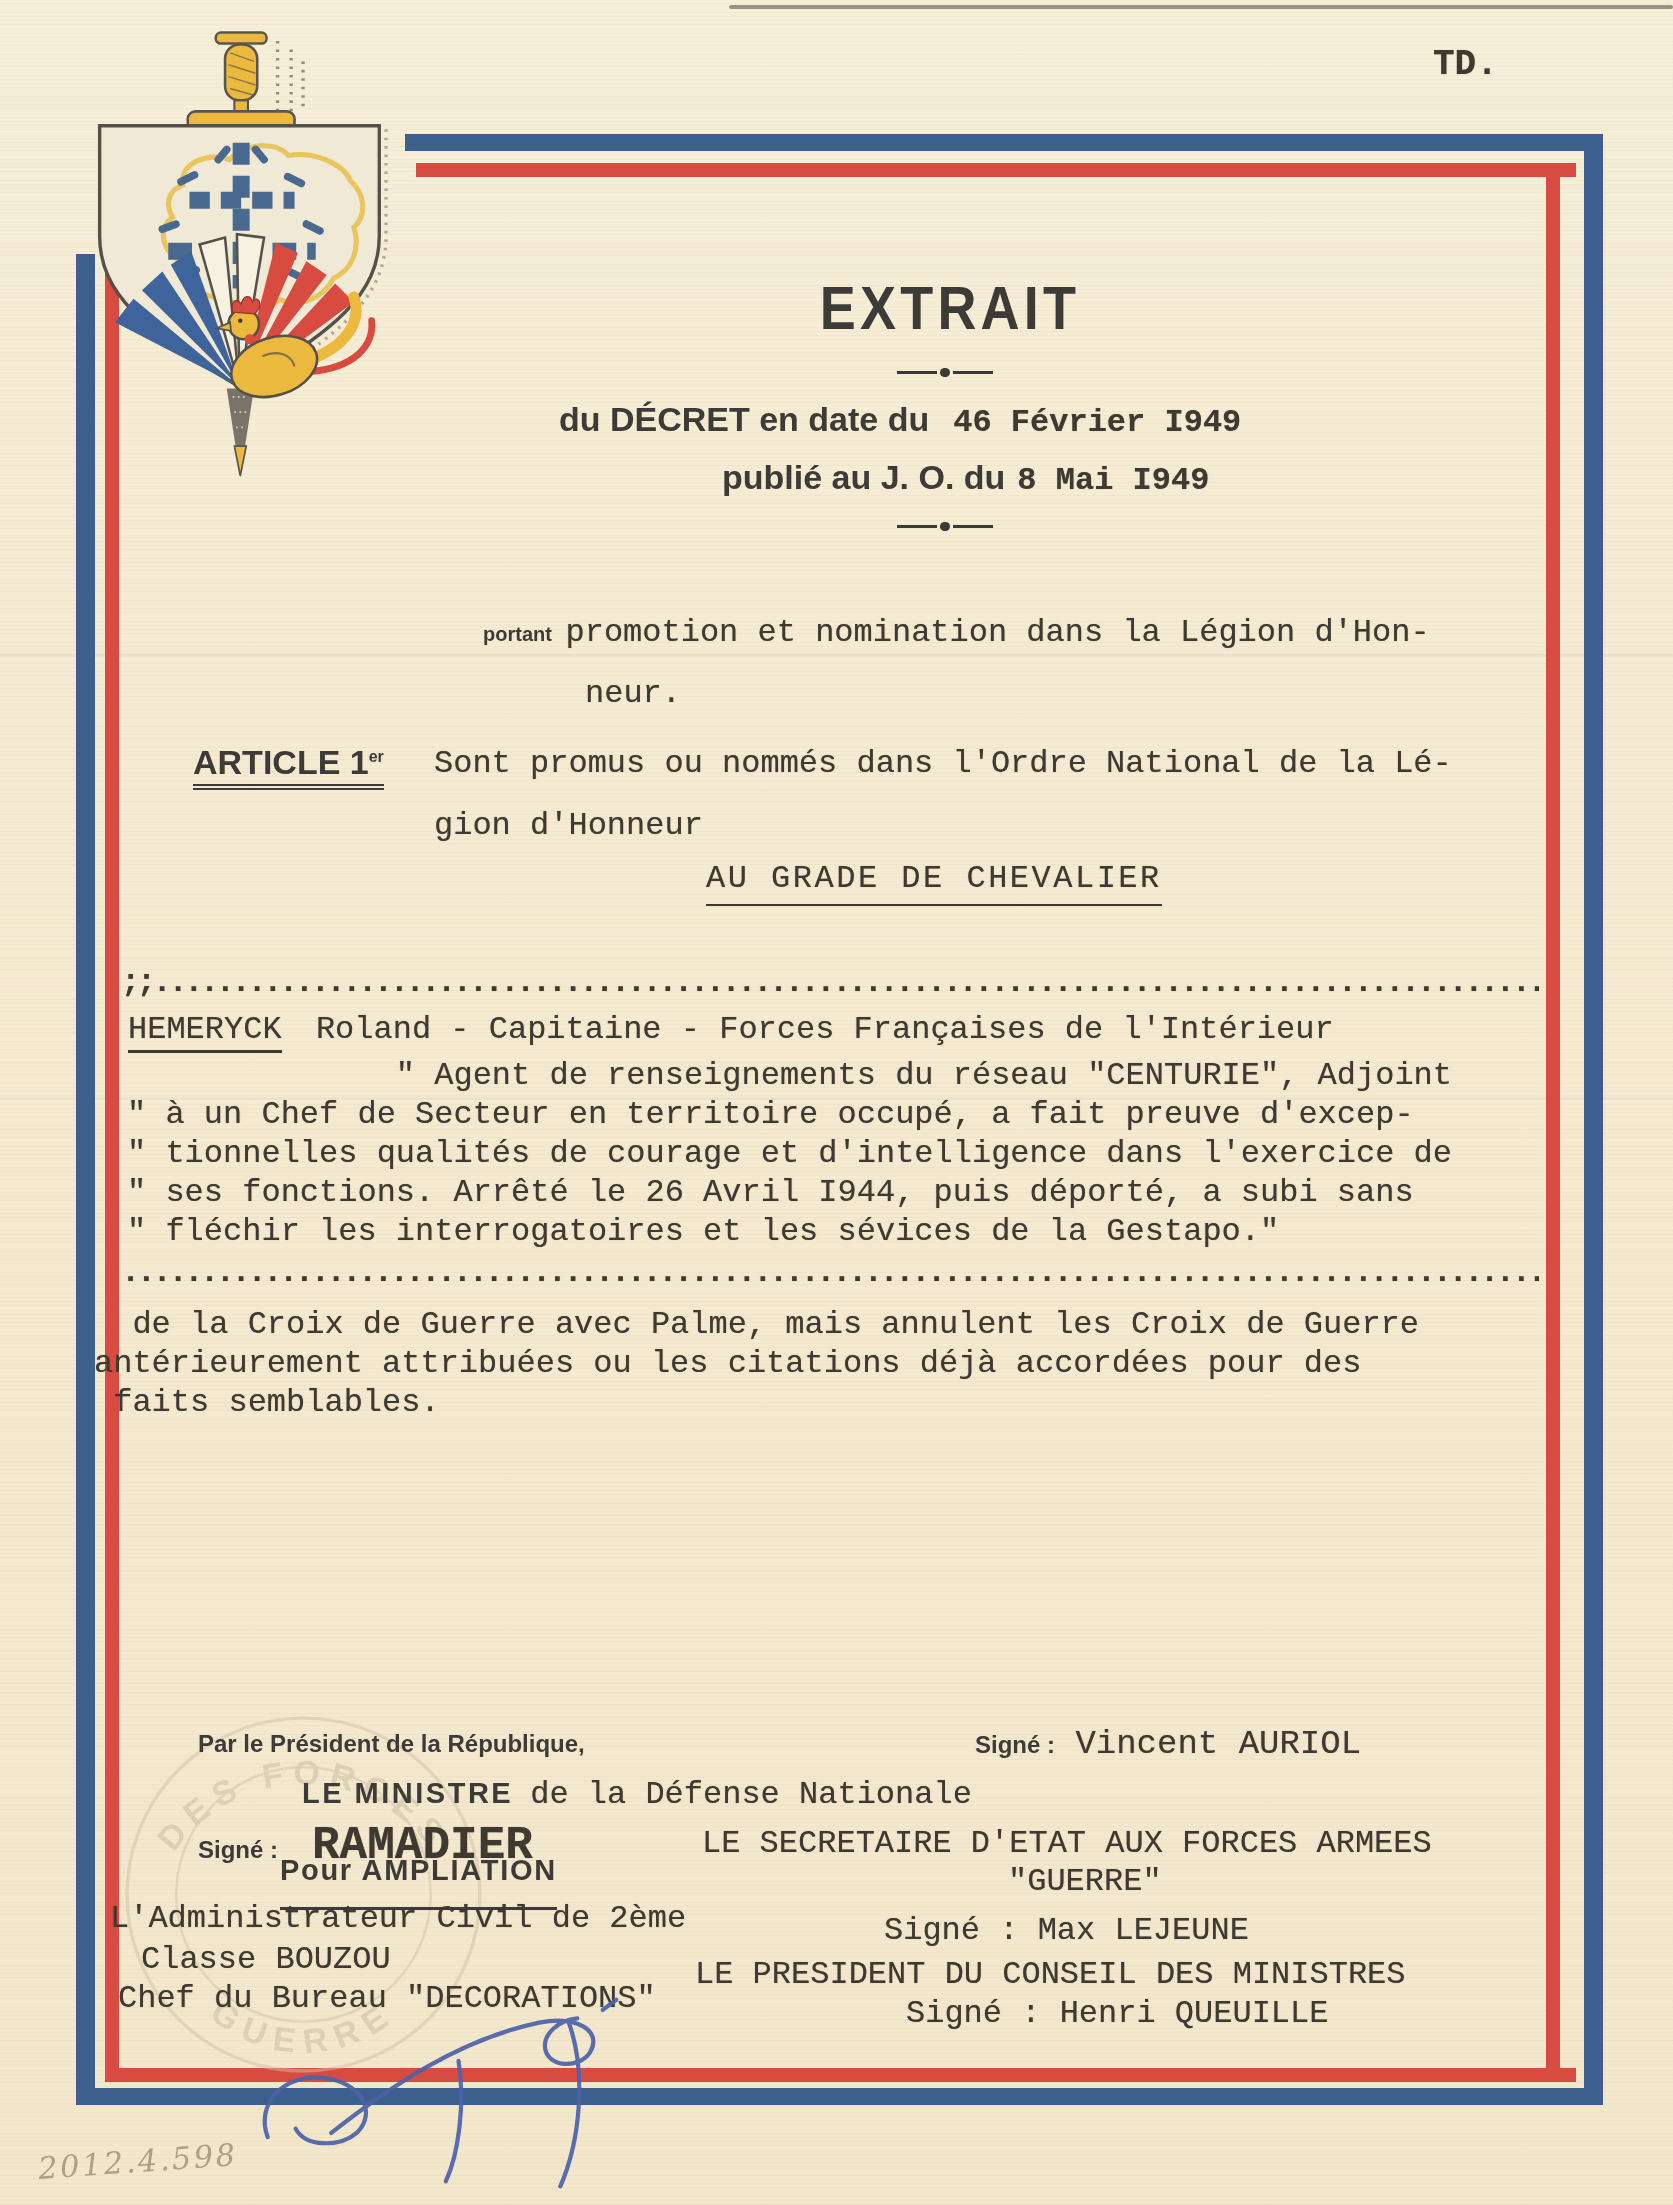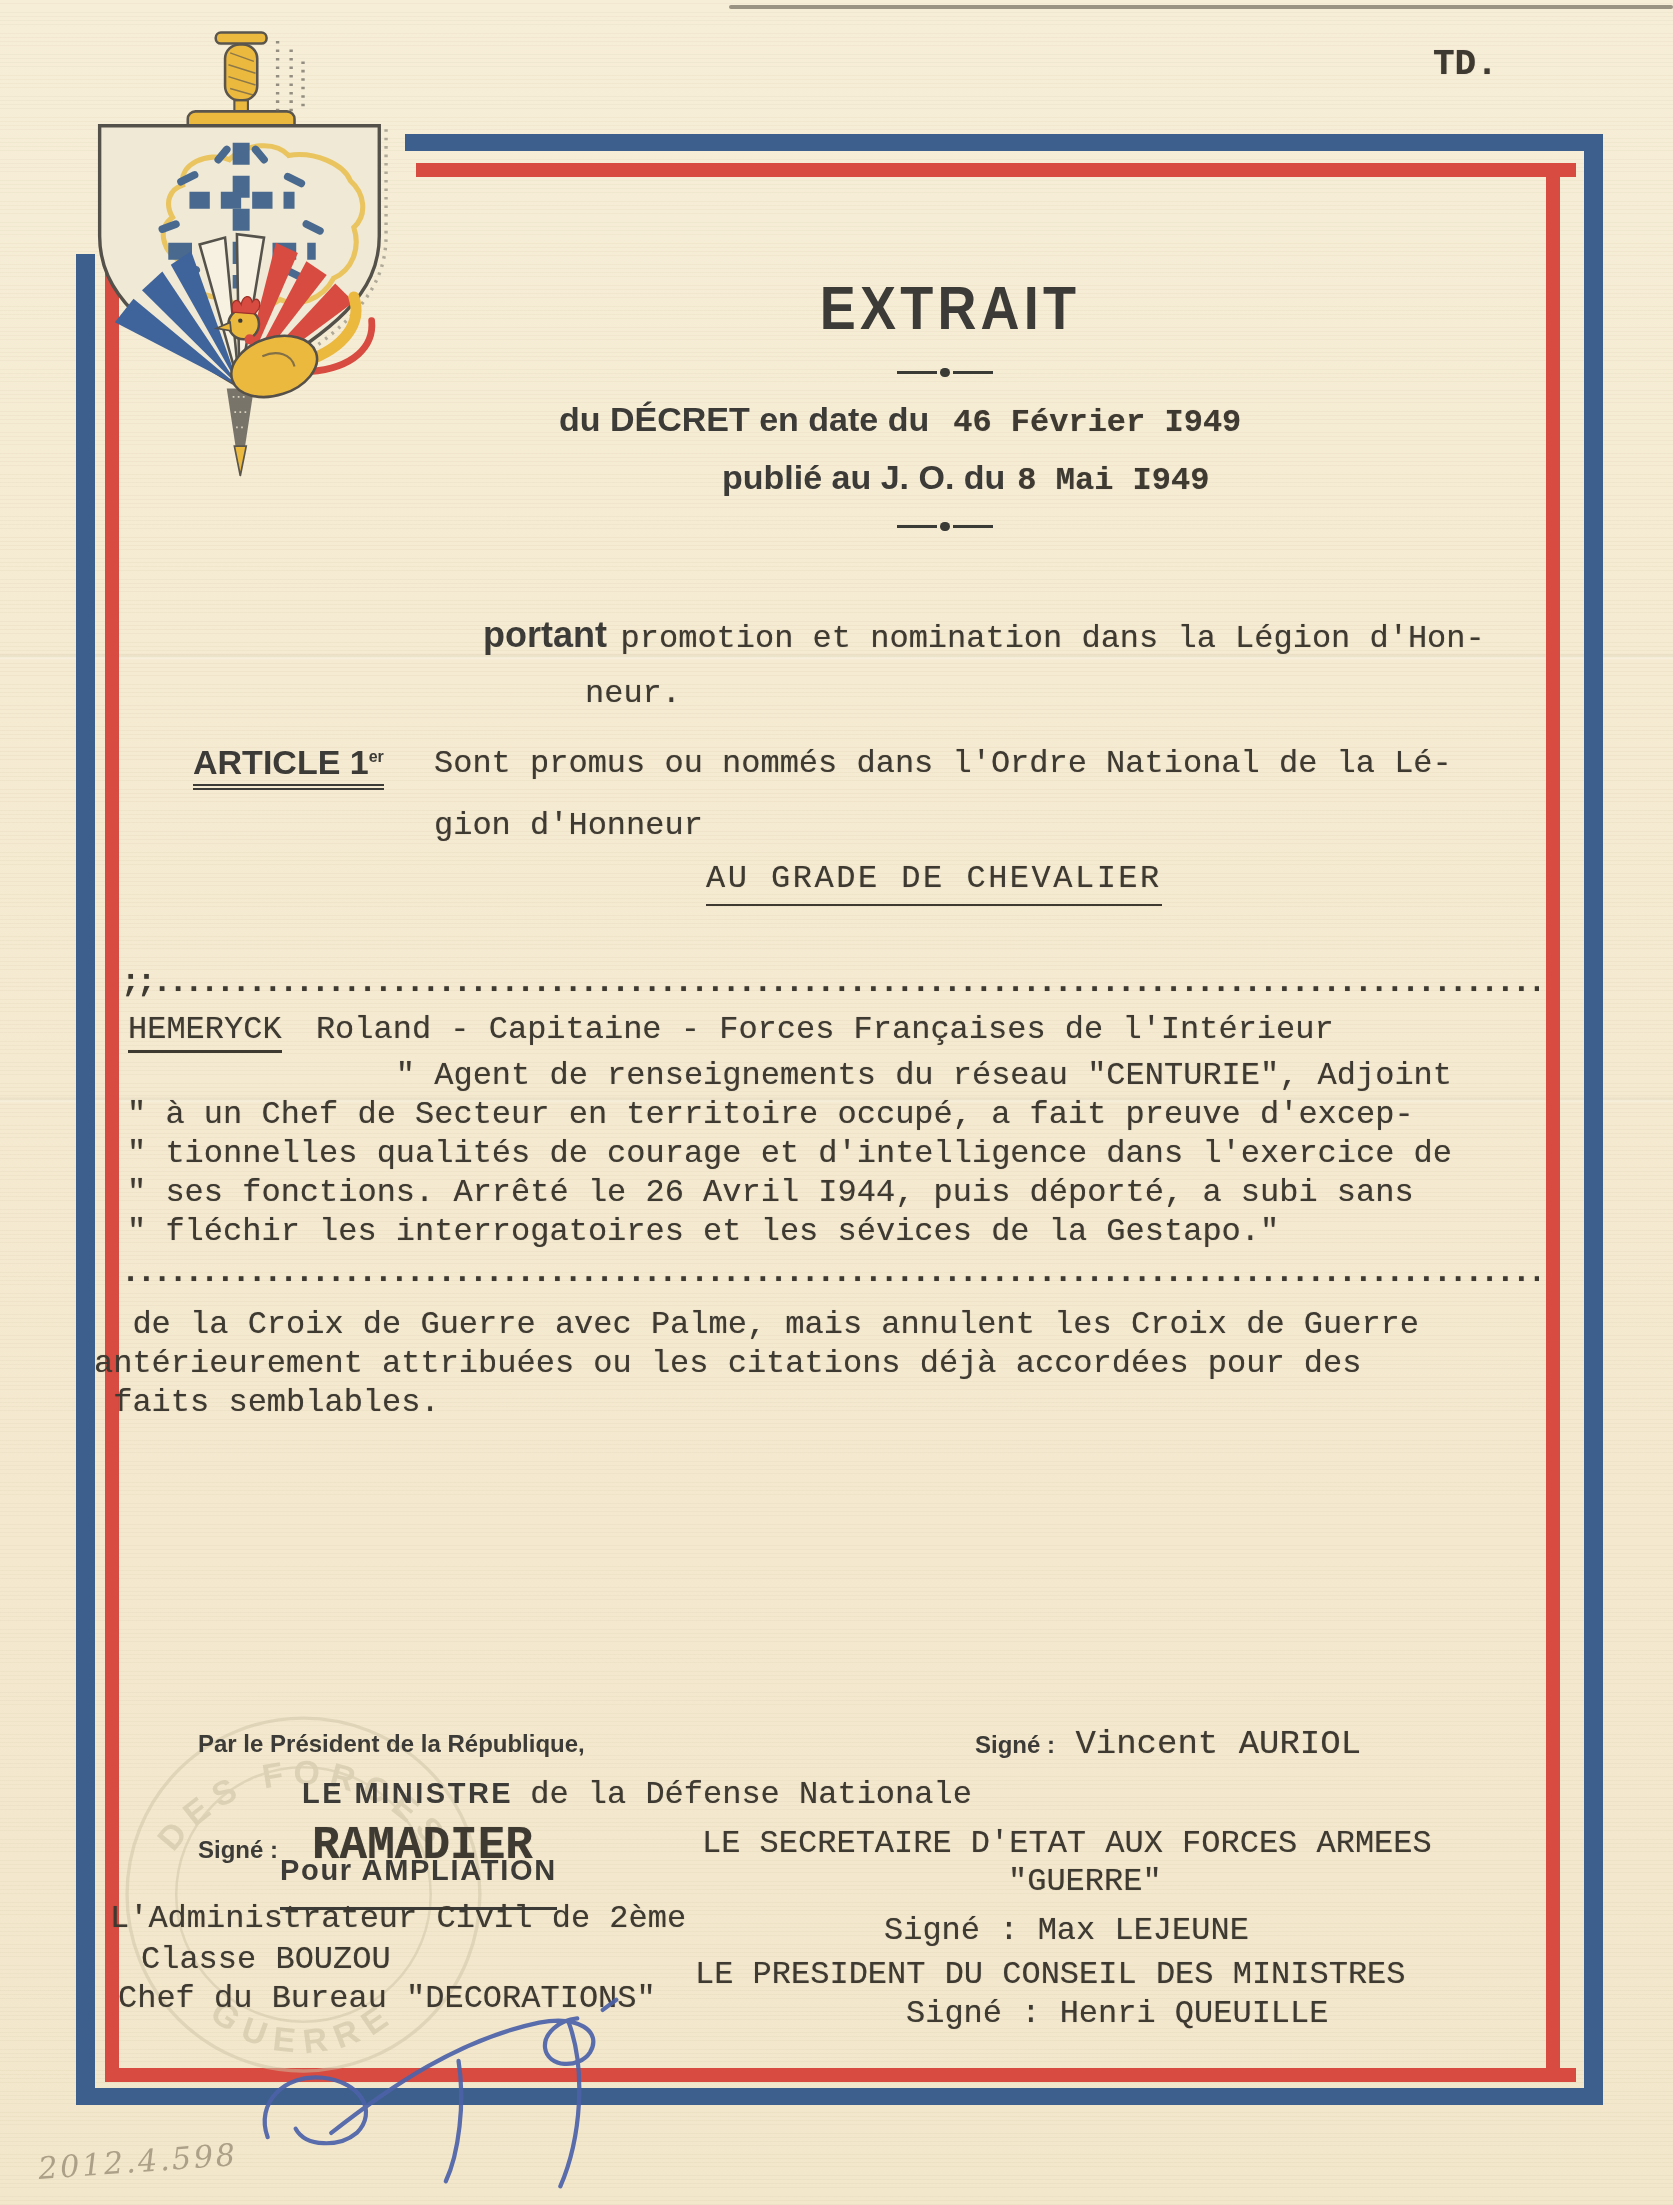--- a/index.html
+++ b/index.html
@@ -145,21 +145,21 @@
   <span class="printed p-big">publié au J. O. du</span>
   <span class="typed typed-b" style="margin-left:12px;">8 Mai I949</span>
 </div>
 <div class="abs divider" style="left:897px;top:522px;">
     <span class="seg"></span>
     <span class="dot"></span>
     <span class="seg"></span>
   </div>
 
 <div class="abs row" style="left:483px;top:614px;z-index:3;">
-  <span class="printed" style="font-size:36px;font-weight:bold;text-align:right;">portant</span>
+  <span class="printed" style="font-size:20px;font-weight:bold;text-align:right;">portant</span>
   <span class="typed" style="margin-left:13.6px;">promotion et nomination dans la Légion d'Hon-</span>
 </div>
 <div class="abs typed" style="left:585px;top:675px;z-index:3;">neur.</div>
 
 <div class="abs" style="left:193px;top:743px;z-index:3;">
   <span class="printed p-big u-double"><span>ARTICLE 1</span><sup>er</sup></span>
 </div>
 <div class="abs typed" style="left:434px;top:745px;z-index:3;">Sont promus ou nommés dans l'Ordre National de la Lé-</div>
 <div class="abs typed" style="left:434px;top:807px;z-index:3;">gion d'Honneur</div>
 

